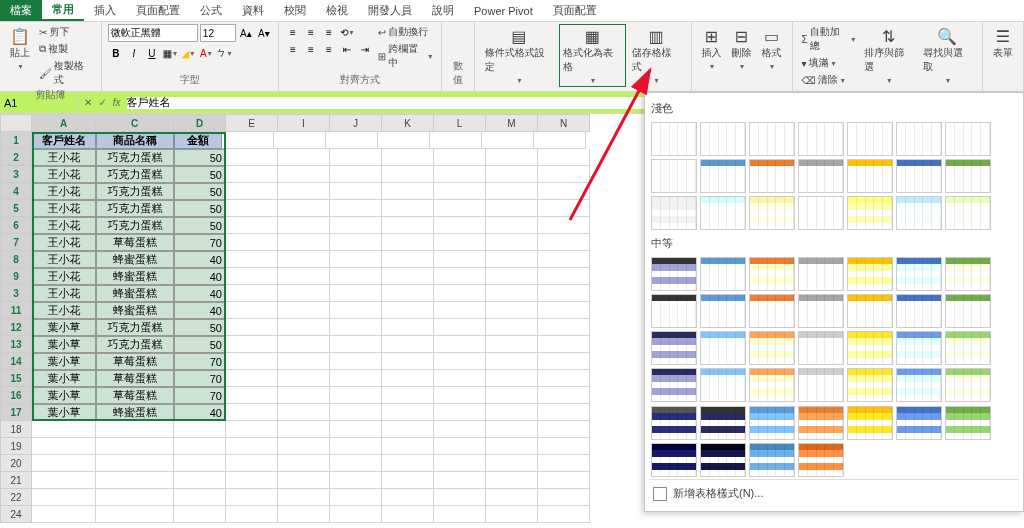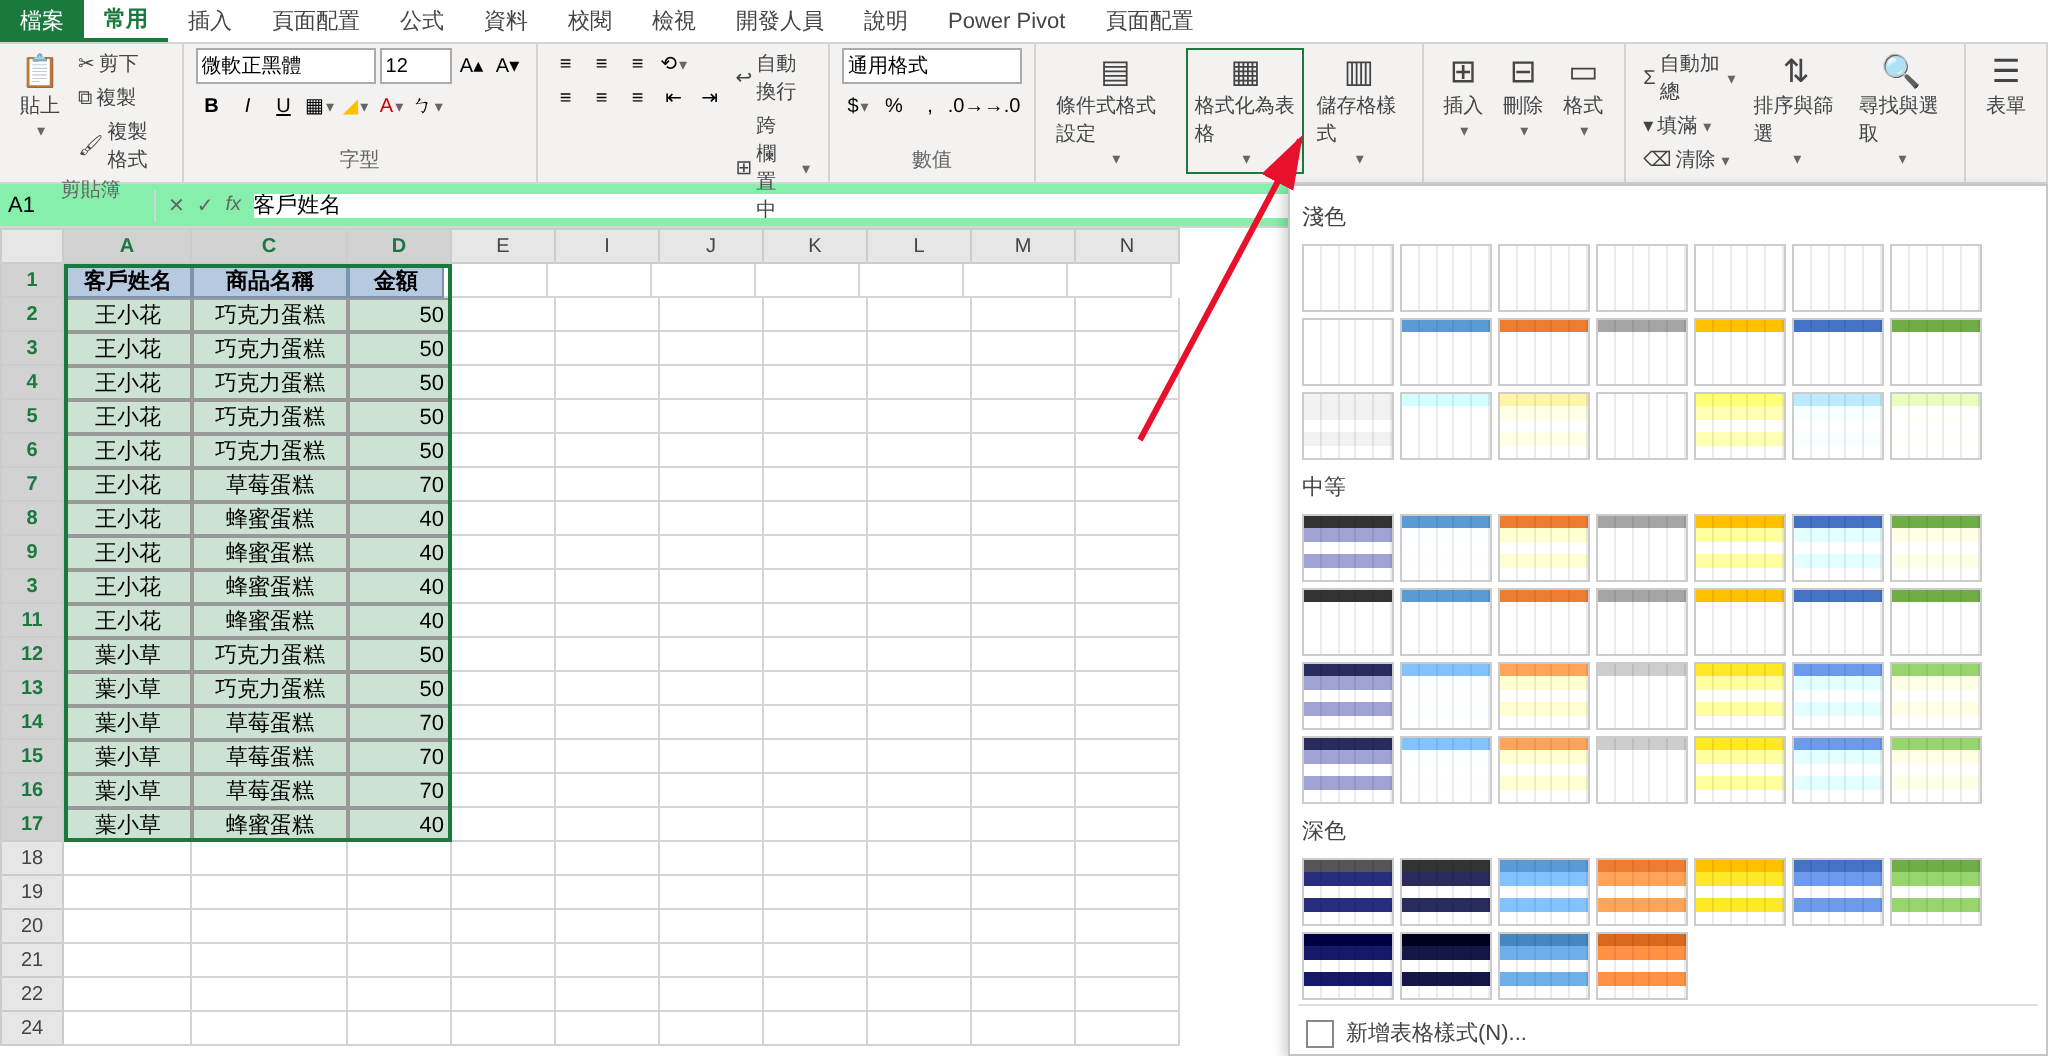--- a/index.html
+++ b/index.html
@@ -26,21 +26,21 @@
 .row { display: flex; gap: 2px; align-items: center; }
 
 .font-select { font-size: 10px; border: 1px solid #ababab; background: #fff; padding: 1px 2px; width: 90px; height: 18px; }
 .size-select { font-size: 10px; border: 1px solid #ababab; background: #fff; padding: 1px 2px; width: 36px; height: 18px; }
 .mini-btn { width: 16px; height: 16px; border: 1px solid transparent; display: inline-flex; align-items: center; justify-content: center; cursor: pointer; font-size: 10px; }
 .dropdown-arrow::after { content:"▾"; font-size:8px; color:#666; margin-left:1px;}
 
 .format-select { font-size: 10px; border: 1px solid #ababab; background: #fff; padding: 1px 2px; width: 90px; height: 18px; }
 
 
-.formula-bar { display: flex; height: 22px; border-bottom: 1px solid #d4d4d4; background: #86efac; align-items: center; }
+.formula-bar { display: flex; height: 22px; border-bottom: 1px solid #d4d4d4; background: #bef264; align-items: center; }
 .name-box { width: 78px; border-right: 1px solid #d4d4d4; padding: 2px 4px; font-size: 11px; }
 .fx-area { display: flex; align-items: center; gap: 6px; padding: 0 6px; flex: 1; }
 .fx-btn { font-size: 10px; color: #666; cursor: pointer; }
 .formula-input { flex: 1; border: none; outline: none; font-size: 11px; }
 
 
 .grid-wrap { display: flex; height: calc(528px - 22px - 70px - 22px); position: relative; }
 .sheet { position: relative; }
 .col-headers { display: flex; position: sticky; top: 0; }
 .corner { width: 32px; height: 18px; background: #e6e6e6; border: 1px solid #ccc; }
@@ -151,30 +151,20 @@
         <div class="btn-small dropdown-arrow">
             <span>⊞</span>
             <span>跨欄置中</span>
           </div>
       </div>
     </div>
     <div class="group-label">對齊方式</div>
   </div>
 
   <div class="group">
-    <div class="group-content col" style="gap:3px">
-      <input class="format-select" value="通用格式" style="">
-      <div class="row">
-        <span class="mini-btn dropdown-arrow">$</span>
-        <span class="mini-btn">%</span>
-        <span class="mini-btn">,</span>
-        <span class="mini-btn">.0→</span>
-        <span class="mini-btn">→.0</span>
-      </div>
-    </div>
     <div class="group-label">數值</div>
   </div>
 
   <div class="group">
     <div class="group-content">
       <div class="btn-big">
           <span class="icon">▤</span>
           <span>條件式格式設定</span>
           <span class="dropdown-arrow"></span>
         </div>
@@ -2400,21 +2390,20 @@
         </div>
         <div class="sw-row">
           <div class="sw-cell" style="background: rgb(255, 255, 255);"></div>
           <div class="sw-cell" style="background: rgb(255, 255, 255);"></div>
           <div class="sw-cell" style="background: rgb(255, 255, 255);"></div>
           <div class="sw-cell" style="background: rgb(255, 255, 255);"></div>
           <div class="sw-cell" style="background: rgb(255, 255, 255);"></div>
         </div>
       </div>
     </div>
-  <div class="gallery-section-label">深色</div>
   <div class="swatches" id="sw-dark">
       <div class="swatch">
         <div class="sw-row">
           <div class="sw-cell" style="background: rgb(85, 85, 85);"></div>
           <div class="sw-cell" style="background: rgb(85, 85, 85);"></div>
           <div class="sw-cell" style="background: rgb(85, 85, 85);"></div>
           <div class="sw-cell" style="background: rgb(85, 85, 85);"></div>
           <div class="sw-cell" style="background: rgb(85, 85, 85);"></div>
         </div>
         <div class="sw-row">

